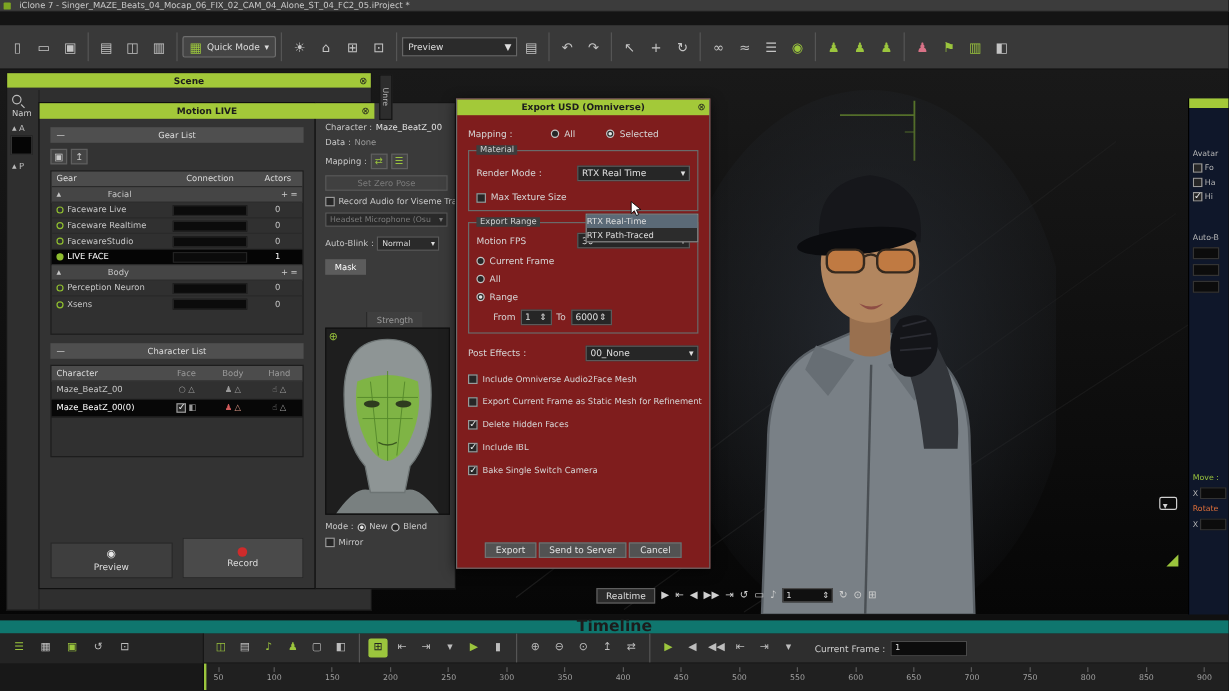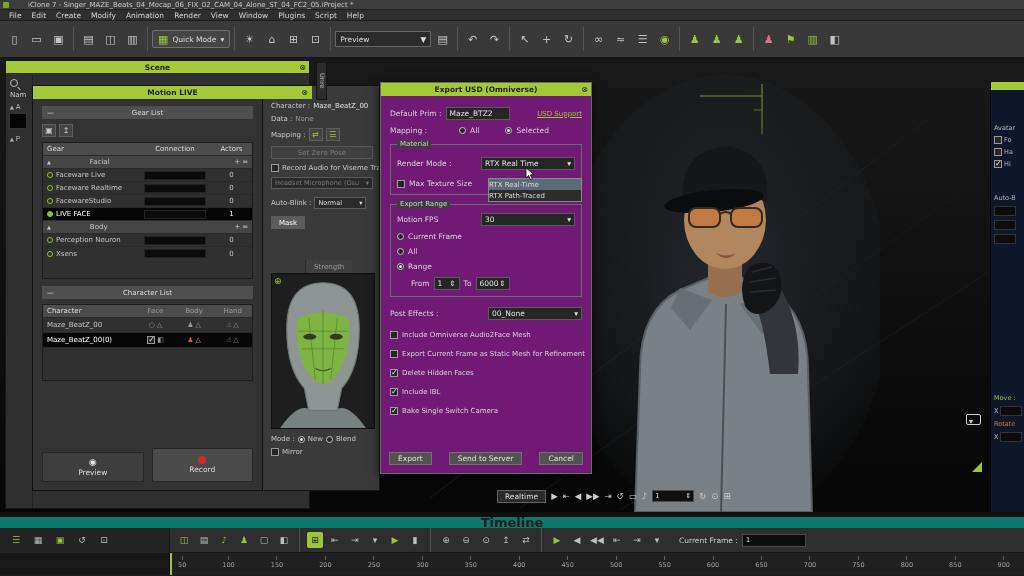--- a/index.html
+++ b/index.html
@@ -1,20 +1,20 @@
 <!DOCTYPE html>
 <html><head>
 <meta charset="utf-8">
 <style>
   *{margin:0;padding:0;box-sizing:border-box;font-family:"DejaVu Sans",sans-serif;}
   html,body{width:1024px;height:576px;overflow:hidden;background:#000;}
   .screen{position:relative;width:1024px;height:576px;background:#141414;overflow:hidden;}
 
   
-  .titlebar{position:absolute;top:0;left:0;right:0;height:10px;background:#3c3c3c;color:#c9c9c9;font-size:7px;display:flex;align-items:center;gap:19px;padding-left:3px;border-bottom:1px solid #202020;}
+  .titlebar{position:absolute;top:0;left:0;right:0;height:10px;background:#3c3c3c;color:#c9c9c9;font-size:7px;display:flex;align-items:center;gap:7px;padding-left:3px;border-bottom:1px solid #202020;}
   .appico{width:6px;height:6px;background:#7da522;border-radius:1px;}
   .menubar{position:absolute;top:10px;left:0;right:0;height:11px;background:#2e2e2e;display:flex;align-items:center;color:#d6d6d6;font-size:7.5px;padding-left:4px;border-bottom:1px solid #1c1c1c;}
   .menubar span{padding:0 5px;}
   .toolbar{position:absolute;top:21px;left:0;right:0;height:37px;background:#393939;border-bottom:1px solid #151515;display:flex;align-items:center;padding:0 4px;gap:1px;}
   .tbi{width:21px;height:21px;display:flex;align-items:center;justify-content:center;color:#c4c4c4;font-size:11px;border-radius:2px;}
   .tbi.grn{color:#9bc53d;}
   .tbi.pnk{color:#d97287;}
   .sep{width:1px;height:24px;background:#555;margin:0 3px;flex:0 0 1px;}
   .qmode{height:18px;background:#454545;border:1px solid #6f6f6f;border-radius:2px;color:#ddd;font-size:7.5px;display:flex;align-items:center;gap:4px;padding:0 5px;}
   .combo-top{height:16px;width:96px;background:#2b2b2b;border:1px solid #666;color:#ddd;font-size:7.5px;display:flex;align-items:center;justify-content:space-between;padding:0 4px;}
@@ -73,36 +73,36 @@
   .crow.sel{background:#070707;color:#fff;}
   .bigbtns{position:absolute;bottom:8px;left:9px;right:9px;display:flex;gap:8px;}
   .bigbtn{flex:1;background:#3e3e3e;border:1px solid #272727;display:flex;flex-direction:column;align-items:center;justify-content:center;gap:1px;color:#ddd;font-size:7.5px;height:30px;}
   .bigbtn.rec{background:#4a4a4a;height:34px;margin-top:-4px;}
   .reddot{width:8px;height:8px;background:#cf2b2b;border-radius:50%;}
   .eyeg{font-size:9px;color:#e8e8e8;}
 
   .unretab{position:absolute;top:4px;left:316px;width:11px;height:38px;background:#2d2d2d;border:1px solid #151515;color:#b5b5b5;font-size:6.5px;writing-mode:vertical-rl;display:flex;align-items:center;justify-content:center;z-index:4;}
 
   
-  .export{position:absolute;top:24px;left:380px;width:212px;height:392px;background:#701a75;border:1px solid #6a6a6a;z-index:10;box-shadow:0 2px 10px rgba(0,0,0,.7);color:#d6d6d6;font-size:7.5px;}
+  .export{position:absolute;top:24px;left:380px;width:212px;height:392px;background:#7f1d1d;border:1px solid #6a6a6a;z-index:10;box-shadow:0 2px 10px rgba(0,0,0,.7);color:#d6d6d6;font-size:7.5px;}
   .ex-body{padding:5px 9px 0;}
   .ex-row{display:flex;align-items:center;gap:4px;margin-top:6px;}
   .inp{background:#262626;border:1px solid #5a5a5a;color:#e0e0e0;height:13px;display:flex;align-items:center;padding:0 3px;}
   .link{color:#9bc53d;text-decoration:underline;font-size:7px;}
   .grp{border:1px solid #6a6a6a;position:relative;margin-top:9px;padding:8px 6px 6px;}
   .grp .legend{position:absolute;top:-5px;left:6px;background:#3d3d3d;padding:0 3px;font-size:7px;color:#cfcfcf;}
   .combo{background:#262626;border:1px solid #5a5a5a;color:#e0e0e0;height:13px;display:flex;align-items:center;justify-content:space-between;padding:0 3px;}
   .radio{width:7px;height:7px;border:1px solid #c4c4c4;border-radius:50%;position:relative;flex:0 0 7px;background:#262626;}
   .radio.on::after{content:"";position:absolute;inset:1px;background:#e6e6e6;border-radius:50%;}
   .cbx{width:8px;height:8px;border:1px solid #9a9a9a;background:#262626;position:relative;flex:0 0 8px;}
   .cbx.on::after{content:"✓";position:absolute;left:0;top:-2px;color:#e8e8e8;font-size:8px;}
   .ddlist{position:absolute;top:95px;right:9px;width:94px;background:#2c2c2c;border:1px solid #8a8a8a;z-index:20;}
   .ddopt{height:11px;display:flex;align-items:center;padding:0 0;font-size:7px;color:#ddd;}
   .ddopt.hov{background:#5b6a77;}
-  .ex-btns{position:absolute;bottom:8px;left:0;right:0;display:flex;justify-content:center;gap:17px;}
+  .ex-btns{position:absolute;bottom:8px;left:0;right:0;display:flex;justify-content:center;gap:2px;}
   .exbtn{background:#525252;border:1px solid #717171;color:#e2e2e2;font-size:7.5px;height:13px;display:flex;align-items:center;justify-content:center;padding:0 8px;}
   .cursor{position:absolute;top:84px;left:144px;z-index:30;}
 
   
   .rpanel{position:absolute;top:0;left:990px;width:34px;height:454px;background:#0f172a;border-left:1px solid #000;z-index:2;color:#b8b8b8;font-size:6.5px;margin-top:24px;}
   .rp-grn{height:8px;background:#a3c939;}
   .rp-row{display:flex;align-items:center;gap:2px;margin:4px 0 0 3px;white-space:nowrap;overflow:hidden;}
   .rp-box{width:22px;height:10px;background:#0c0c0c;border:1px solid #333;margin:4px 0 0 3px;}
   .grn-t{color:#9bc53d;}
   .org-t{color:#e0703a;}
@@ -138,33 +138,20 @@
 </head>
 <body>
 
 <div class="screen">
 
   <div class="titlebar">
     <span class="appico"></span>
     <span>iClone 7 - Singer_MAZE_Beats_04_Mocap_06_FIX_02_CAM_04_Alone_ST_04_FC2_05.iProject *</span>
   </div>
 
-  <div class="menubar">
-    <span>File</span>
-    <span>Edit</span>
-    <span>Create</span>
-    <span>Modify</span>
-    <span>Animation</span>
-    <span>Render</span>
-    <span>View</span>
-    <span>Window</span>
-    <span>Plugins</span>
-    <span>Script</span>
-    <span>Help</span>
-  </div>
 
   <div class="toolbar">
     <span class="tbi">▯</span>
     <span class="tbi">▭</span>
     <span class="tbi">▣</span>
     <span class="sep"></span>
     <span class="tbi">▤</span>
     <span class="tbi">◫</span>
     <span class="tbi">▥</span>
     <span class="sep"></span>
@@ -547,25 +534,20 @@
       <span class="pbi">⊞</span>
     </div>
 
     <div class="export">
       <div class="phead" style="height:13px">
         <span>Export USD (Omniverse)</span>
         <span class="x">⊗</span>
       </div>
       <div class="ex-body">
         <div class="ex-row">
-          <span>Default Prim :</span>
-          <div class="inp" style="width:64px">Maze_BTZ2</div>
-          <span class="link" style="margin-left:auto">USD Support</span>
-        </div>
-        <div class="ex-row">
           <span>Mapping :</span>
           <span class="radio" style="margin-left:28px"></span>
           <span>All</span>
           <span class="radio on" style="margin-left:22px"></span>
           <span>Selected</span>
         </div>
         <div class="grp">
           <span class="legend">Material</span>
           <div class="ex-row" style="margin-top:4px">
             <span>Render Mode :</span>

